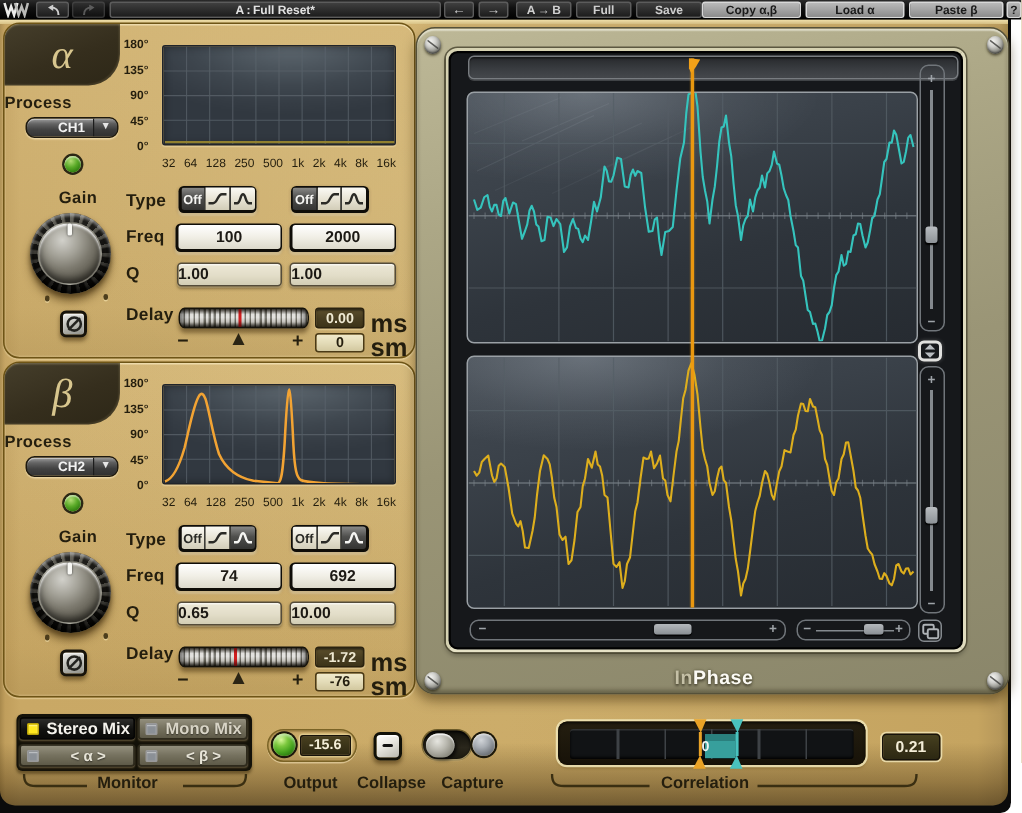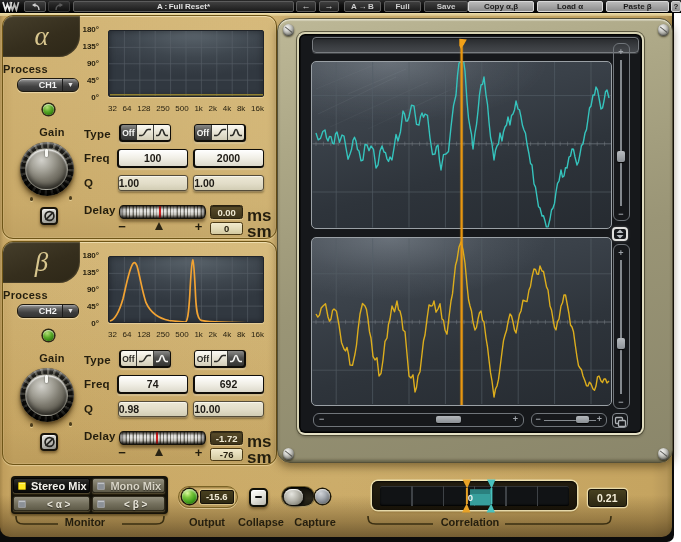--- a/index.html
+++ b/index.html
@@ -345,21 +345,21 @@
             <path d="M1,7.5 L3,7.5 C5.5,7.5 5,1.5 7,1.5 C9,1.5 8.5,7.5 11,7.5 L13,7.5" stroke="currentColor" stroke-width="1.6" fill="none"></path>
           </svg>
         </div>
  </div>
  <div class="fbox" style="left:114.2px;top:132.7px">
         <b>74</b>
       </div>
  <div class="fbox" style="left:190px;top:132.7px">
         <b>692</b>
       </div>
- <div class="qbox" style="left:114.7px;top:159.3px">0.98</div>
+ <div class="qbox" style="left:114.7px;top:159.3px">0.65</div>
  <div class="qbox" style="left:190.2px;top:159.3px">10.00</div>
  <div class="drum" style="top:188.8px">
         <i style="left:36.5px"></i>
       </div>
  <div class="msbox" style="top:188.5px">-1.72</div>
  <div class="unit" style="top:190px">ms</div>
  <div class="mm" style="left:112px;top:203px;width:14px;text-align:center">−</div>
  <div class="tri" style="left:152.3px;top:205.5px"></div>
  <div class="mm" style="left:189px;top:203px;width:13px;text-align:center">+</div>
  <div class="smbox" style="top:205.5px">-76</div>
@@ -444,20 +444,21 @@
  <div class="hbar" style="left:252.5px;width:76.5px">
   <div class="pm" style="left:4px">−</div>
   <div style="position:absolute;left:12px;top:6.5px;width:52px;height:1.2px;background:#84898e"></div>
   <div class="hndl" style="left:44px;width:13.5px"></div>
   <div class="pm" style="right:4px">+</div>
  </div>
  <div class="cpy"><svg width="13" height="12" viewBox="0 0 13 12" style="margin:1px 0 0 1px">
           <rect x="1.5" y="1.5" width="7" height="6" rx="1" stroke="#aeb2b6" stroke-width="1.3" fill="none"></rect>
           <rect x="4.5" y="4.5" width="7" height="6" rx="1" stroke="#aeb2b6" stroke-width="1.3" fill="#17191c"></rect>
         </svg></div>
+ <div id="inphase"><span>In</span>Phase</div>
 </div>
 
 <div style="position:absolute;left:11px;top:475.5px;width:156.5px;height:38.5px;background:#14120a;border-radius:4px;box-shadow:0 1.5px 2px rgba(50,35,8,.5)"></div>
 <div class="mbtn darkb" style="left:13px;top:477.5px;width:76.5px">
  <div class="mled" style="background:#ffe81e;border-color:#b9a20a"></div>
       <div class="mtext" style="font-size:11px">Stereo Mix</div>
 </div>
 <div class="mbtn greyb" style="left:91.5px;top:477.5px;width:73.5px">
  <div class="mled"></div>
       <div class="mtext" style="font-size:11px;color:#d8d4c6">Mono Mix</div>

